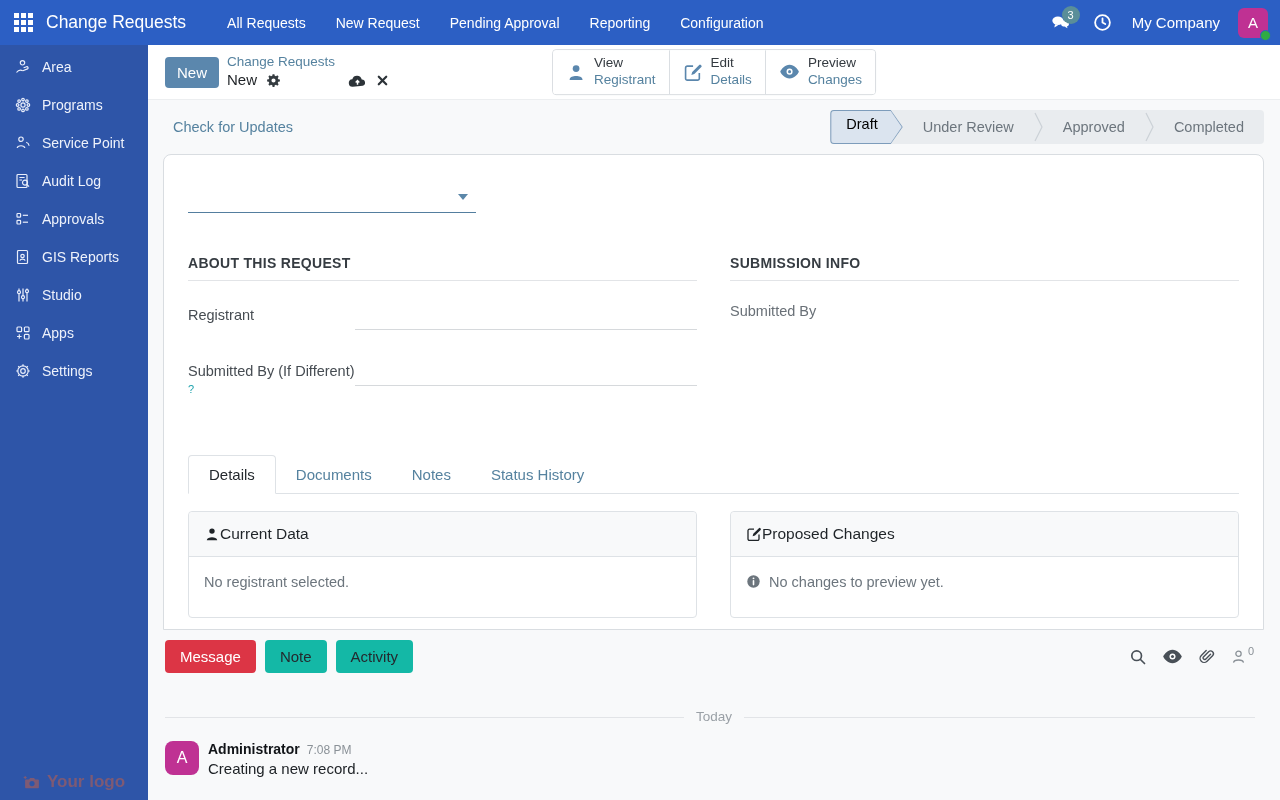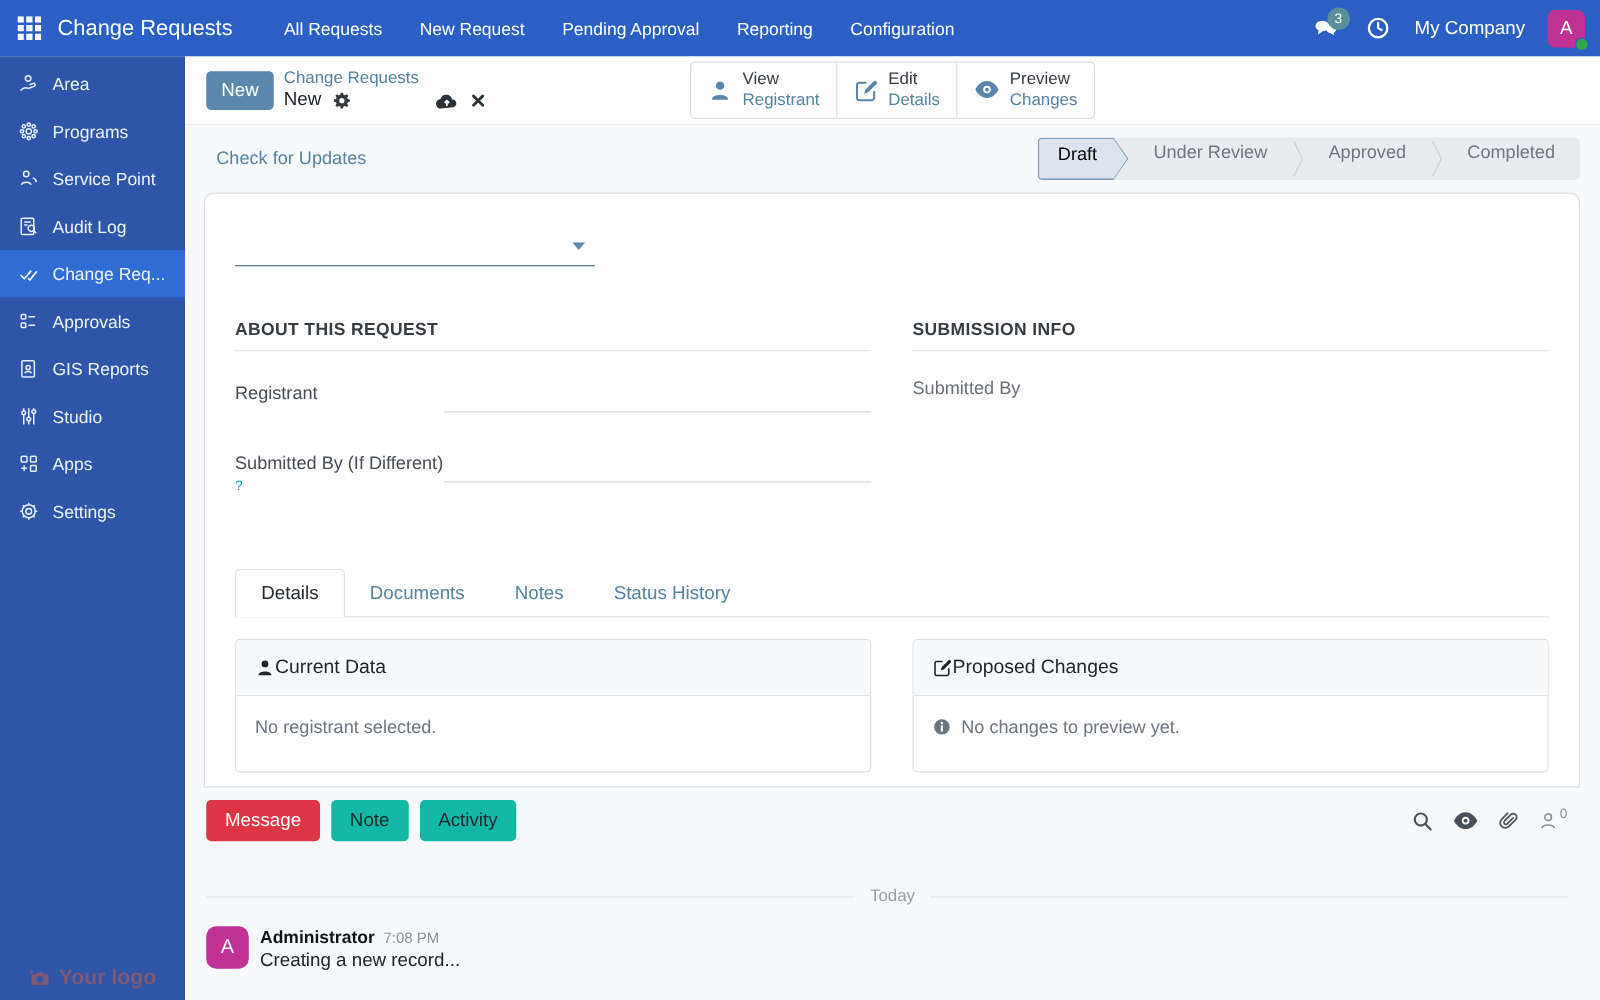--- a/index.html
+++ b/index.html
@@ -43,21 +43,21 @@
   .act-btn .ico { color:#5b87ad; display:flex; }
   .act-lines { display:flex; flex-direction:column; align-items:flex-start; line-height:1.25; font-size:13.5px; }
   .act-l1 { color:#343a40; }
   .act-l2 { color:#55829f; }
 
   .status-row { height:54px; display:flex; align-items:center; justify-content:space-between; padding:0 16px 0 25px; }
   .check-link { color:#55829f; font-size:14.5px; text-decoration:none; cursor:pointer; }
   .pipeline { display:flex; align-items:stretch; height:34px; background:#e9ecef; border-radius:4px; color:#6c757d; font-size:14.5px; }
   .stage-active-outer { background:#7d9cbb; border-radius:4px 0 0 4px; clip-path:polygon(0 0, calc(100% - 12px) 0, 100% 50%, calc(100% - 12px) 100%, 0 100%); padding:1px; display:flex; }
   .stage-active-inner { clip-path:polygon(0 0, calc(100% - 11px) 0, 100% 50%, calc(100% - 11px) 100%, 0 100%); background:#dbe4ef; display:flex; align-items:center; padding:0 24px 6px 15px; color:#000000; border-radius:3px 0 0 3px; cursor:pointer; }
-  .stage { display:flex; padding:4px 20px; cursor:pointer; white-space:nowrap; }
+  .stage { display:flex; align-items:center; padding:4px 20px; cursor:pointer; white-space:nowrap; }
   .sep { display:flex; align-items:center; color:#ccd1d7; }
 
   .sheet { margin:0 16px 0 15px; width:1101px; height:476px; background:#fff; border:1px solid #d9dde1; border-radius:8px 8px 0 0; padding:0 24px; position:relative; }
   .top-select { margin-top:30px; width:288px; height:28px; border-bottom:1.5px solid #537f9f; border-bottom:1.5px solid #537e9f; position:relative; cursor:pointer; }
   .caret { position:absolute; right:8px; top:9px; width:0; height:0; border-left:5px solid transparent; border-right:5px solid transparent; border-top:6px solid #5b87a9; }
 
   .columns { display:grid; grid-template-columns:1fr 1fr; column-gap:33px; margin-top:42px; }
   .sec-title { font-size:14px; font-weight:700; letter-spacing:.3px; color:#363c42; padding-bottom:9px; border-bottom:1px solid #e2e4e7; margin-bottom:22px; }
   .frow { display:flex; margin-bottom:26px; min-height:30px; }
   .flabel { width:167px; flex:0 0 167px; font-size:14.5px; color:#464c52; line-height:1.45; padding-top:2px; }
@@ -238,27 +238,20 @@
     </div>
     <div class="side-item">
       <svg width="18" height="18" viewBox="0 0 18 18" fill="none" stroke="#e9eefb" stroke-width="1.2">
           <rect x="3" y="2.5" width="10" height="13" rx="1"></rect>
           <path d="M5.4 5.5h5.2M5.4 8h2.6"></path>
           <circle cx="11" cy="10.6" r="2.5"></circle>
           <path d="M12.9 12.5l2.1 2.1"></path>
         </svg>
       <span>Audit Log</span>
     </div>
-    <div class="side-item active">
-      <svg width="18" height="18" viewBox="0 0 18 18" fill="none" stroke="#ffffff" stroke-width="1.3">
-          <path d="M2.5 10l3 3 5.5-6.5"></path>
-          <path d="M8.5 12.6l1.4 1.4 5.6-7"></path>
-        </svg>
-      <span>Change Req...</span>
-    </div>
     <div class="side-item">
       <svg width="18" height="18" viewBox="0 0 18 18" fill="none" stroke="#e9eefb" stroke-width="1.2">
           <rect x="3" y="3.5" width="3.6" height="3.6" rx="0.7"></rect>
           <path d="M8.8 5.3h5.2"></path>
           <rect x="3" y="10.4" width="3.6" height="3.6" rx="0.7"></rect>
           <path d="M8.8 12.2h5.2"></path>
         </svg>
       <span>Approvals</span>
     </div>
     <div class="side-item">

